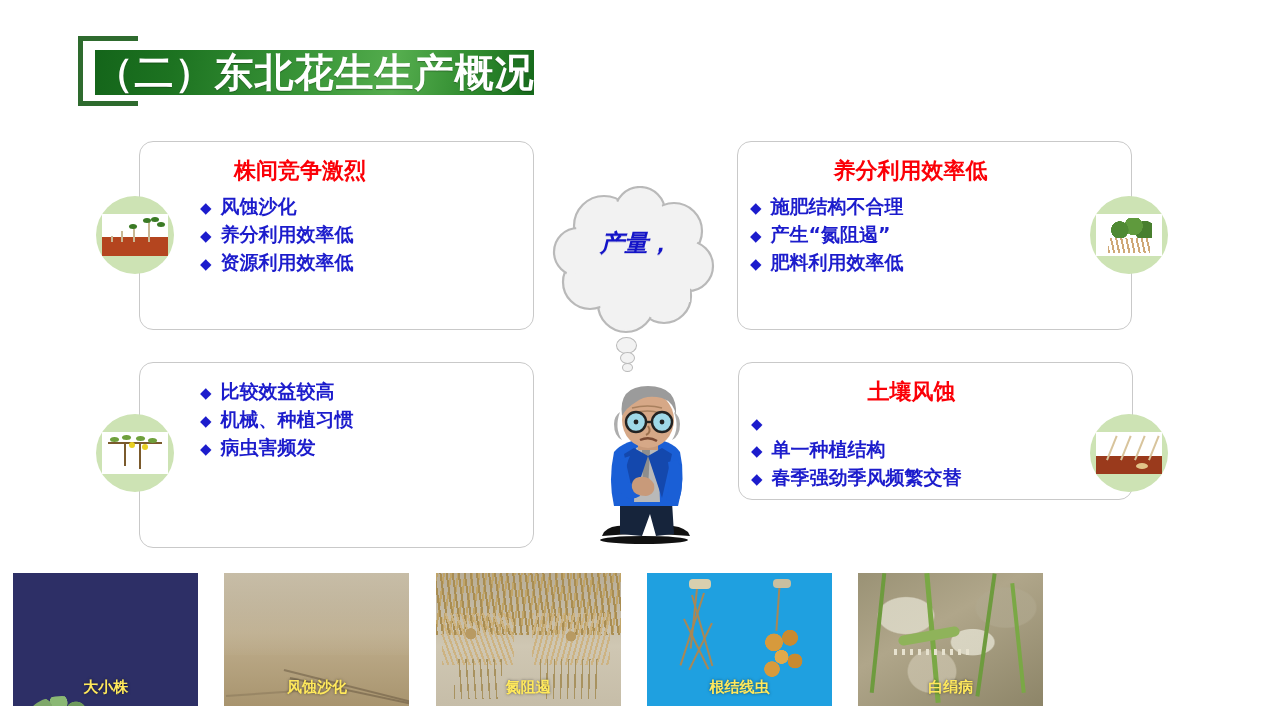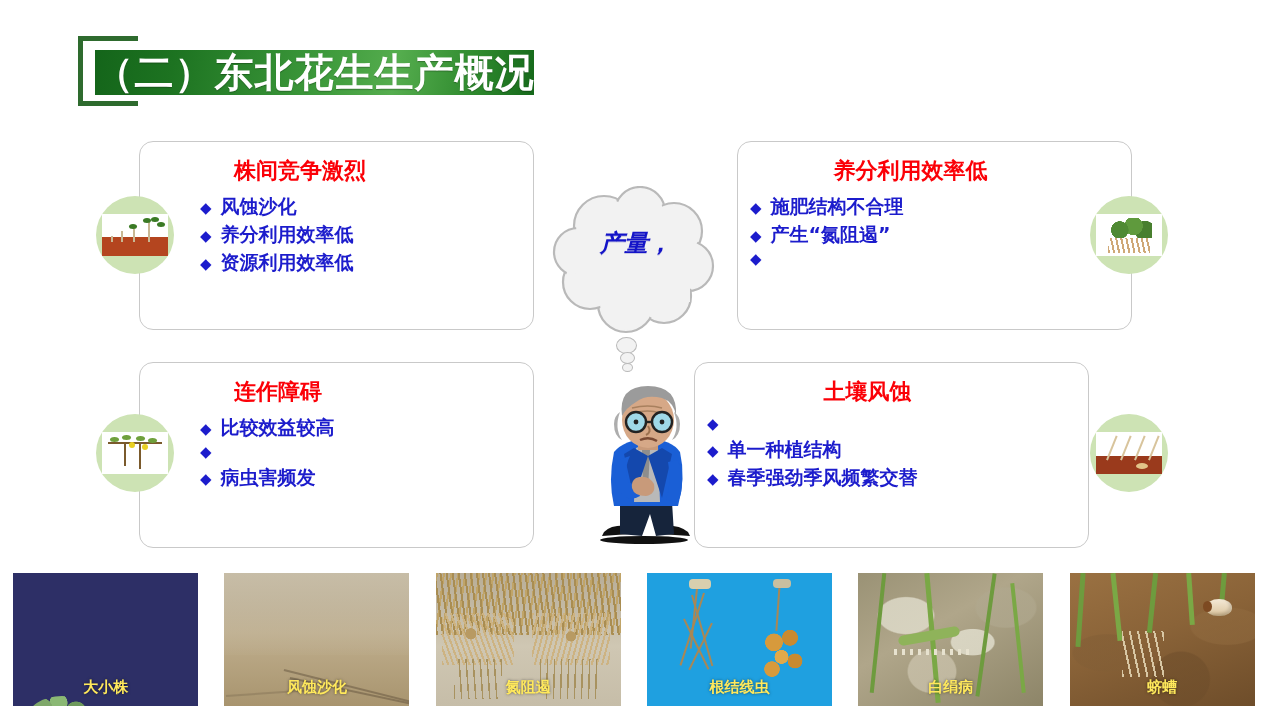--- a/index.html
+++ b/index.html
@@ -44,21 +44,21 @@
   .card {
     position: absolute;
     background: #ffffff;
     border: 1.5px solid #c9c9c9;
     border-radius: 14px;
     box-sizing: border-box;
   }
   #card-0 { left: 139px; top: 141px; width: 395px; height: 189px; }
   #card-1 { left: 737px; top: 141px; width: 395px; height: 189px; }
   #card-2 { left: 139px; top: 362px; width: 395px; height: 186px; }
-  #card-3 { left: 694px; top: 362px; width: 395px; height: 186px; }
+  #card-3 { left: 738px; top: 362px; width: 395px; height: 138px; }
 
   .card-inner {
     position: absolute;
     top: 14px;
     bottom: 10px;
   }
   .card-inner.left-pad  { left: 60px;  right: 12px; }
   .card-inner.right-pad { left: 12px;  right: 60px; }
 
   .card-heading {
@@ -261,41 +261,42 @@
       <li>
           <span class="bullet-diamond">◆</span>
           <span>施肥结构不合理</span>
         </li>
       <li>
           <span class="bullet-diamond">◆</span>
           <span>产生“氮阻遏”</span>
         </li>
       <li>
           <span class="bullet-diamond">◆</span>
+          <span>肥料利用效率低</span>
         </li>
     </ul>
   </div>
 </div>
 <div class="circle-thumb" id="thumb-1">
   <div class="thumb-img">
     <div class="t1-bush"></div>
     <div class="t1-root"></div>
   </div>
 </div>
 
 <div class="card" id="card-2">
   <div class="card-inner left-pad">
-    <div class="card-heading heading-left">连作障碍</div>
     <ul class="bullet-list">
       <li>
           <span class="bullet-diamond">◆</span>
           <span>比较效益较高</span>
         </li>
       <li>
           <span class="bullet-diamond">◆</span>
+          <span>机械、种植习惯</span>
         </li>
       <li>
           <span class="bullet-diamond">◆</span>
           <span>病虫害频发</span>
         </li>
     </ul>
   </div>
 </div>
 <div class="circle-thumb" id="thumb-2">
   <div class="thumb-img">
@@ -482,27 +483,14 @@
       <div style="position:absolute;left:18px;top:0;width:4px;height:120px;background:#6e9b3e;transform:rotate(6deg);"></div>
       <div style="position:absolute;left:72px;top:0;width:5px;height:130px;background:#7aa845;transform:rotate(-5deg);"></div>
       <div style="position:absolute;left:126px;top:0;width:4px;height:124px;background:#6e9b3e;transform:rotate(8deg);"></div>
       <div style="position:absolute;left:158px;top:10px;width:4px;height:110px;background:#7aa845;transform:rotate(-6deg);"></div>
       <div style="position:absolute;left:40px;top:58px;width:62px;height:10px;border-radius:5px;background:#8fb35a;transform:rotate(-10deg);"></div>
       <div style="position:absolute;left:36px;top:76px;width:80px;height:6px;background:repeating-linear-gradient(92deg,#e7e2cf 0 3px,transparent 3px 8px);"></div>
       <div class="photo-label">白绢病</div>
     </div>
   </div>
 
-  <div class="photo-cell">
-    <div class="photo p5">
-      <div style="position:absolute;left:0;top:0;width:185px;height:133px;background:radial-gradient(ellipse at 20% 60%, rgba(130,94,54,.55) 0 16%, transparent 17%),radial-gradient(ellipse at 60% 80%, rgba(108,76,42,.5) 0 18%, transparent 19%),radial-gradient(ellipse at 85% 40%, rgba(146,108,64,.5) 0 16%, transparent 17%);"></div>
-      <div style="position:absolute;left:8px;top:0;width:5px;height:74px;background:#6e9b3e;transform:rotate(4deg);"></div>
-      <div style="position:absolute;left:44px;top:0;width:5px;height:68px;background:#7aa845;transform:rotate(-6deg);"></div>
-      <div style="position:absolute;left:80px;top:0;width:5px;height:60px;background:#6e9b3e;transform:rotate(6deg);"></div>
-      <div style="position:absolute;left:118px;top:0;width:5px;height:52px;background:#7aa845;transform:rotate(-4deg);"></div>
-      <div style="position:absolute;left:150px;top:0;width:5px;height:42px;background:#6e9b3e;transform:rotate(5deg);"></div>
-      <div style="position:absolute;left:52px;top:58px;width:42px;height:46px;background:repeating-linear-gradient(78deg,#d8c7a4 0 2px,transparent 2px 8px);"></div>
-      <div class="grub" style="left:136px;top:26px;"></div>
-      <div class="photo-label">蛴螬</div>
-    </div>
-  </div>
 
 </div>
 
 </body></html>

